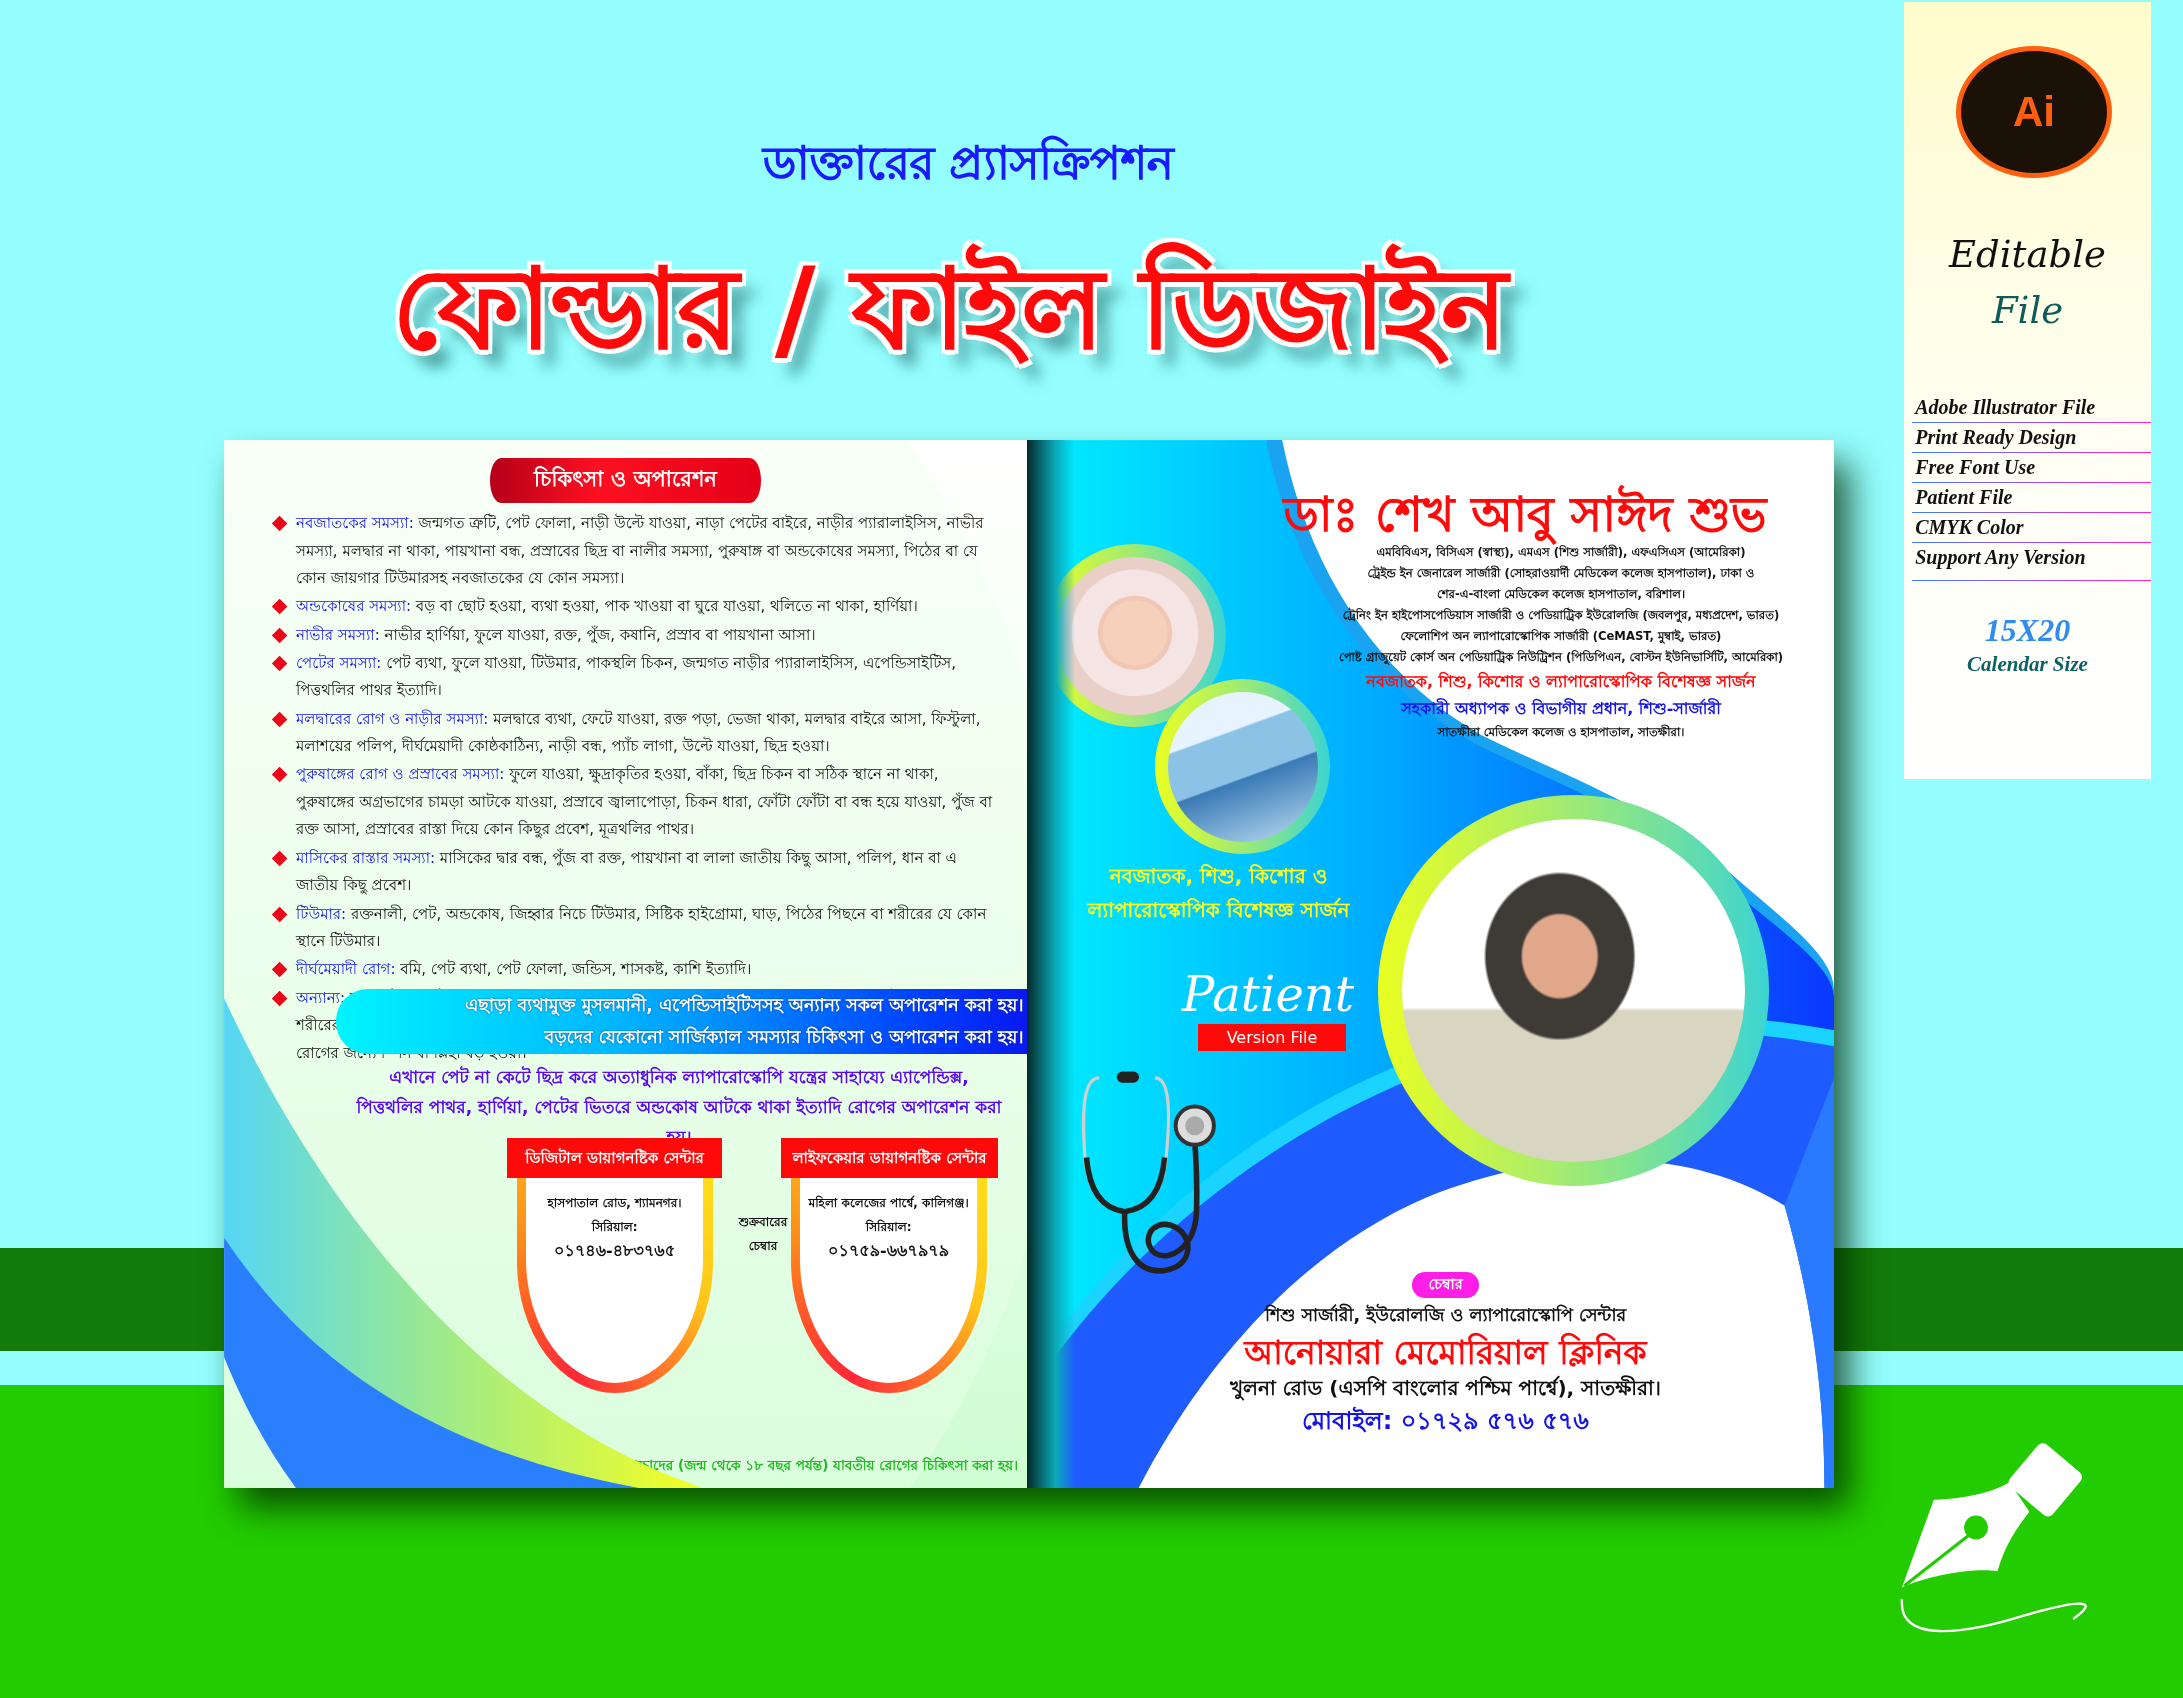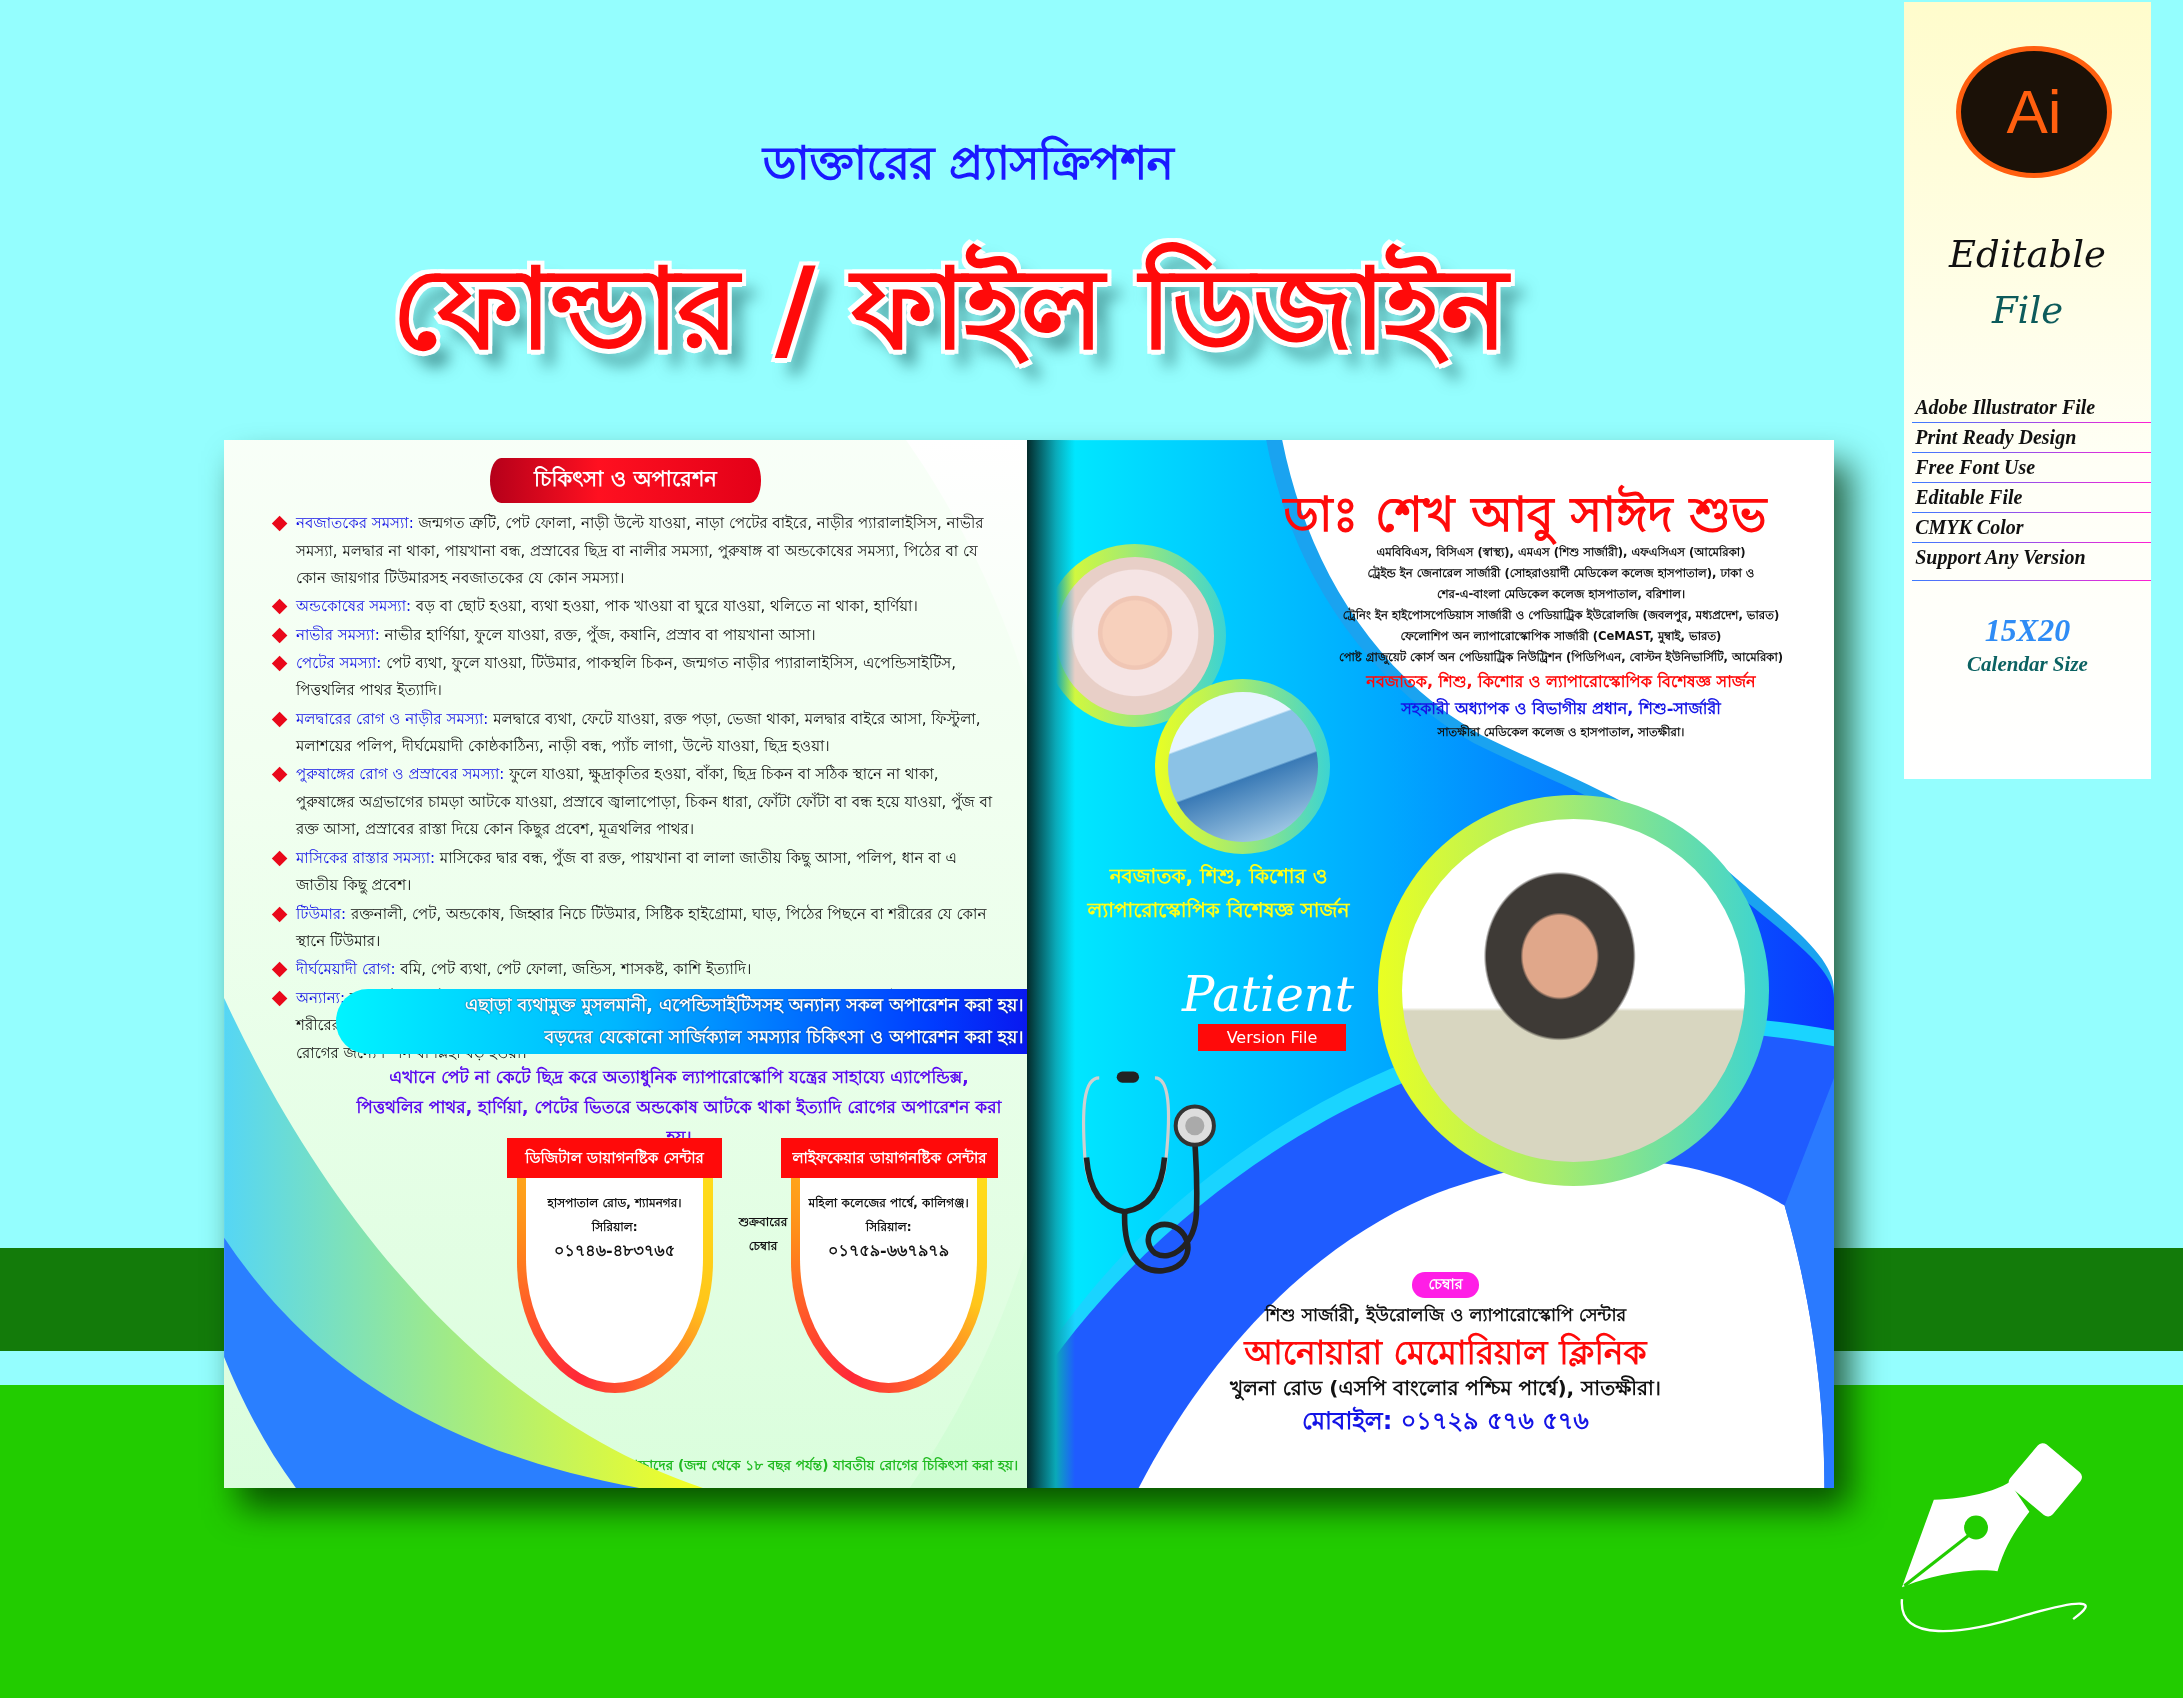--- a/index.html
+++ b/index.html
@@ -9,21 +9,21 @@
   .band-cyan{position:absolute;left:0;top:1351px;width:2183px;height:34px;background:#94fefe;}
   .band-green{position:absolute;left:0;top:1385px;width:2183px;height:313px;background:#22cc00;}
 
   .top-subtitle{position:absolute;left:0;width:1898px;top:128px;text-align:center;font-size:46px;font-weight:bold;color:#1a1aff;letter-spacing:-0.8px;padding-left:38px;}
   .top-title{position:absolute;left:0;width:1898px;top:223px;text-align:center;font-size:112px;font-weight:bold;color:#ff0a0a;letter-spacing:-1.6px;
     text-shadow:-4px -4px 0 #fff,4px -4px 0 #fff,-4px 4px 0 #fff,4px 4px 0 #fff,0 4.8px 0 #fff,12.8px 16px 14.4px rgba(0,60,60,.55);}
 
   
   .info-panel{position:absolute;left:1904px;top:1.6px;width:247px;height:777px;background:linear-gradient(#fffccc,#fffff6 60%,#ffffff);}
   .ai-logo{position:absolute;left:52px;top:44px;width:156px;height:132px;border-radius:50%;background:#1b1107;border:5.6px solid #ff5f0f;display:flex;align-items:center;justify-content:center;}
-  .ai-logo span{color:#ff5f0f;font-size:62px;font-weight:normal;font-family:"Liberation Sans",sans-serif;}
+  .ai-logo span{color:#ff5f0f;font-size:42px;font-weight:bold;font-family:"Liberation Sans",sans-serif;}
   .editable-word{position:absolute;left:0;width:247px;top:231px;text-align:center;font-family:"DejaVu Serif",serif;font-style:italic;font-size:37px;color:#111;}
   .file-word{position:absolute;left:0;width:247px;top:287px;text-align:center;font-family:"DejaVu Serif",serif;font-style:italic;font-size:37px;color:#0d5b5b;}
   .feature-list{position:absolute;left:8px;top:391px;width:239px;list-style:none;}
   .feature-list li{font-family:"Liberation Serif",serif;font-weight:bold;font-style:italic;font-size:20px;color:#111;height:30px;line-height:29px;padding-left:3.2px;border-bottom:1.6px solid;border-image:linear-gradient(90deg,#3b7cff,#ff1fd2) 1;}
   .size-value{position:absolute;left:0;width:247px;top:610px;text-align:center;font-family:"Liberation Serif",serif;font-weight:bold;font-style:italic;font-size:32px;color:#2f8cf5;}
   .size-label{position:absolute;left:0;width:247px;top:650px;text-align:center;font-family:"Liberation Serif",serif;font-weight:bold;font-style:italic;font-size:21px;color:#0b6262;}
 
   
   .folder-shadow{position:absolute;left:239px;top:463px;width:1611px;height:1045px;background:rgba(0,40,0,.75);filter:blur(17.5px);}
   .page-left{position:absolute;left:224px;top:440px;width:803px;height:1048px;background:linear-gradient(#ffffff,#f1fff0 40%,#cffdd3);overflow:hidden;}
@@ -89,21 +89,21 @@
 <div class="info-panel">
   <div class="ai-logo">
       <span>Ai</span>
     </div>
   <div class="editable-word">Editable</div>
   <div class="file-word">File</div>
   <ul class="feature-list">
     <li>Adobe Illustrator File</li>
     <li>Print Ready Design</li>
     <li>Free Font Use</li>
-    <li>Editable File</li>
+    <li>Patient File</li>
     <li>CMYK Color</li>
     <li style="height:38px;">Support Any Version</li>
   </ul>
   <div class="size-value">15X20</div>
   <div class="size-label">Calendar Size</div>
 </div>
 
 <div class="folder-shadow"></div>
 
 <div class="page-left">

